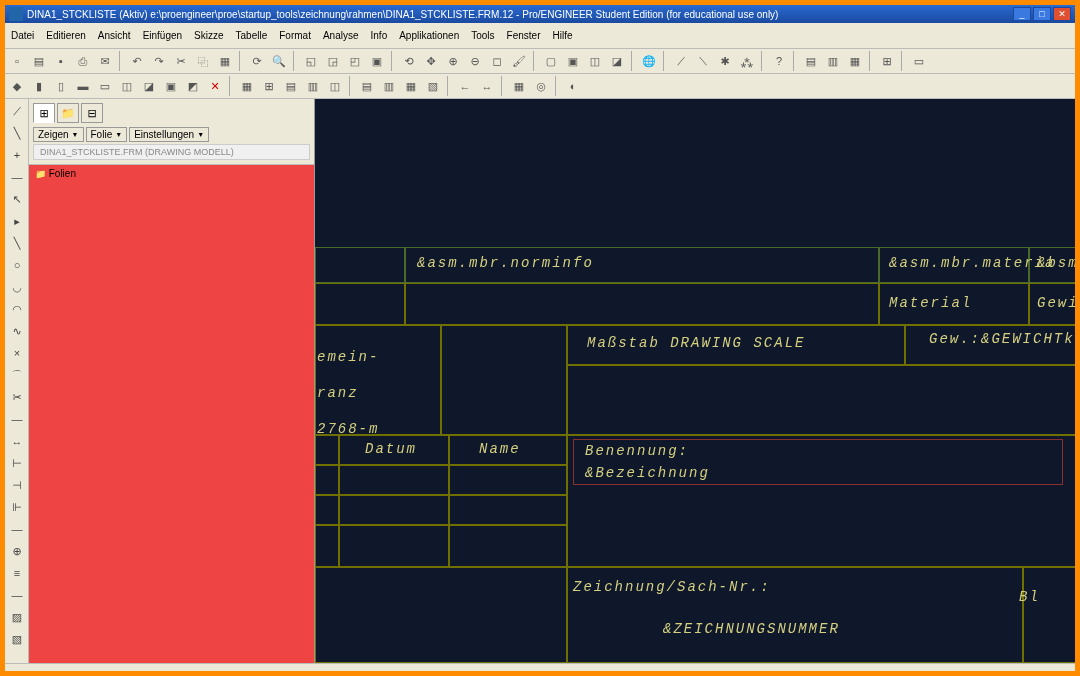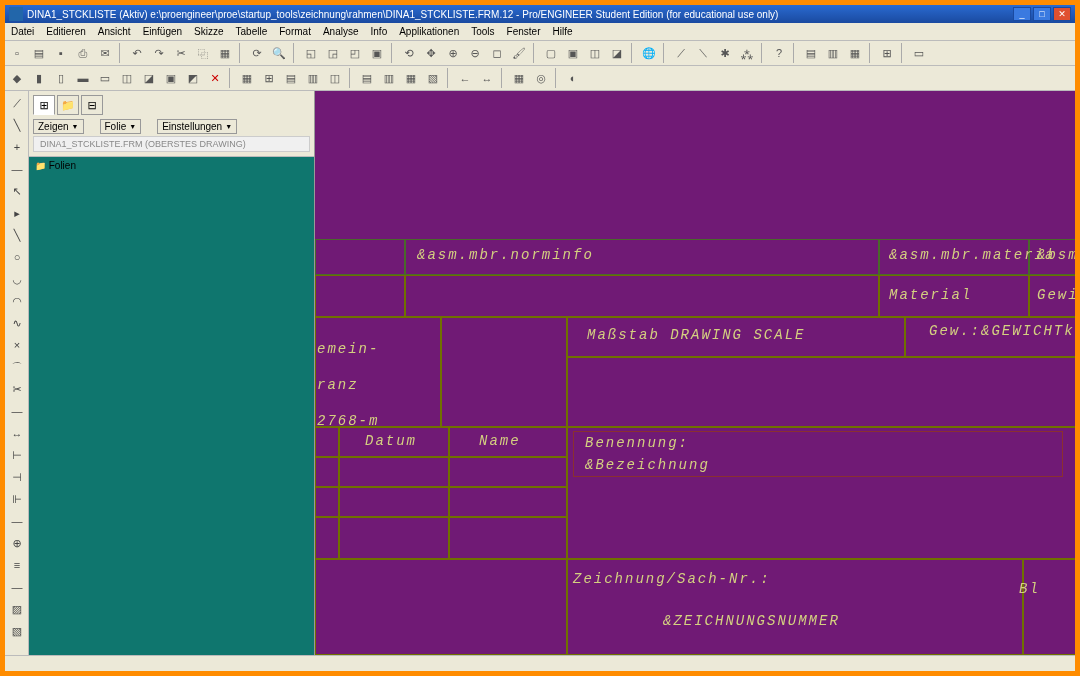--- a/index.html
+++ b/index.html
@@ -3,41 +3,41 @@
 <meta charset="utf-8">
 <style>
 * { box-sizing: border-box; margin: 0; padding: 0; font-family: Tahoma, sans-serif; }
 body { width: 1080px; height: 676px; border: 5px solid #ff8c00; background: #3a3a32; overflow: hidden; }
 .titlebar { height: 18px; background: linear-gradient(#2a6ad0,#1a4aa0); color: #fff; font-size: 10px; display: flex; align-items: center; padding: 0 4px; }
 .titlebar .ico { width: 14px; height: 14px; background: #26a; margin-right: 4px; }
 .titlebar .t { flex: 1; white-space: nowrap; overflow: hidden; }
 .winbtns { display: flex; gap: 2px; }
 .winbtn { width: 18px; height: 14px; background: #3a7ae0; border: 1px solid #1a4aa0; font-size: 9px; text-align: center; line-height: 12px; color: #fff; }
 .winbtn.close { background: #e05030; }
-.menubar { height: 18px; background: #ece9d8; display: flex; font-size: 10px; align-items: center; border-bottom: 1px solid #bbb; }
+.menubar { height: 26px; background: #ece9d8; display: flex; font-size: 10px; align-items: center; border-bottom: 1px solid #bbb; }
 .menubar span { padding: 0 6px; }
 .toolbar { background: #ece9d8; border-bottom: 1px solid #bbb; display: flex; flex-wrap: wrap; padding: 2px; gap: 2px; }
 .tbtn { width: 20px; height: 20px; background: #ece9d8; border: 1px solid #ece9d8; display: inline-flex; align-items: center; justify-content: center; font-size: 11px; color: #555; }
 .tsep { width: 4px; height: 20px; border-left: 1px solid #aaa; margin: 0 2px; }
 .main { display: flex; height: 564px; }
 .leftbar { width: 24px; background: #ece9d8; border-right: 1px solid #bbb; display: flex; flex-direction: column; gap: 2px; padding: 2px; }
 .lbtn { width: 20px; height: 20px; background: #ece9d8; border: 1px solid #ece9d8; font-size: 11px; text-align: center; line-height: 18px; color: #444; }
 .tree { width: 286px; background: #fff; border-right: 1px solid #999; display: flex; flex-direction: column; }
 .treetop { background: #ece9d8; padding: 4px; border-bottom: 1px solid #bbb; }
 .treetabs { display: flex; gap: 2px; margin-bottom: 4px; }
 .ttab { width: 22px; height: 20px; background: #ece9d8; border: 1px solid #999; font-size: 11px; text-align: center; line-height: 18px; }
 .ttab.active { background: #fff; border-bottom: 1px solid #fff; }
-.tbuttons { display: flex; gap: 16px; }
+.tbuttons { display: flex; gap: 2px; }
 .tdrop { font-size: 10px; padding: 1px 4px; background: #ece9d8; border: 1px solid #999; display: flex; align-items: center; }
 .tdrop::after { content: "▼"; font-size: 7px; margin-left: 3px; }
 .tpath { font-size: 9px; color: #888; padding: 2px 6px; background: #f0f0f0; border: 1px solid #ccc; margin-top: 2px; white-space: nowrap; overflow: hidden; }
-.treebody { flex: 1; background: #0f766e; font-size: 10px; padding: 2px 6px; }
+.treebody { flex: 1; background: #ef4444; font-size: 10px; padding: 2px 6px; }
 .treeitem { padding: 1px 0; }
 .treeitem::before { content: "📁 "; font-size: 9px; }
-.canvas { flex: 1; background: #701a75; position: relative; overflow: hidden; padding-left: 16px; }
+.canvas { flex: 1; background: #0f172a; position: relative; overflow: hidden; padding-left: 16px; }
 .cell { position: absolute; border: 1px solid #707000; }
 .cell.green { border-color: #4a6a2a; }
 .cell.red { border: 1px solid #8a3030; }
 .lbl { position: absolute; color: #d4d080; font-family: "Courier New", monospace; font-size: 14px; letter-spacing: 2px; font-style: italic; }
 .foot { height: 16px; background: #ece9d8; border-top: 1px solid #bbb; }
 </style>
 </head>
 <body>
 
 <div class="titlebar">
@@ -183,21 +183,21 @@
       <div class="treetabs">
         <div class="ttab active">⊞</div>
         <div class="ttab">📁</div>
         <div class="ttab">⊟</div>
       </div>
       <div class="tbuttons">
         <div class="tdrop">Zeigen</div>
         <div class="tdrop">Folie</div>
         <div class="tdrop">Einstellungen</div>
       </div>
-      <div class="tpath">DINA1_STCKLISTE.FRM (OBERSTES DRAWING)</div>
+      <div class="tpath">DINA1_STCKLISTE.FRM (DRAWING MODELL)</div>
     </div>
     <div class="treebody">
       <div class="treeitem">Folien</div>
     </div>
   </div>
 
   <div class="canvas">
 
     <div class="cell green" style="left:0px;top:148px;width:90px;height:36px"></div>
     <div class="cell green" style="left:90px;top:148px;width:474px;height:36px"></div>

